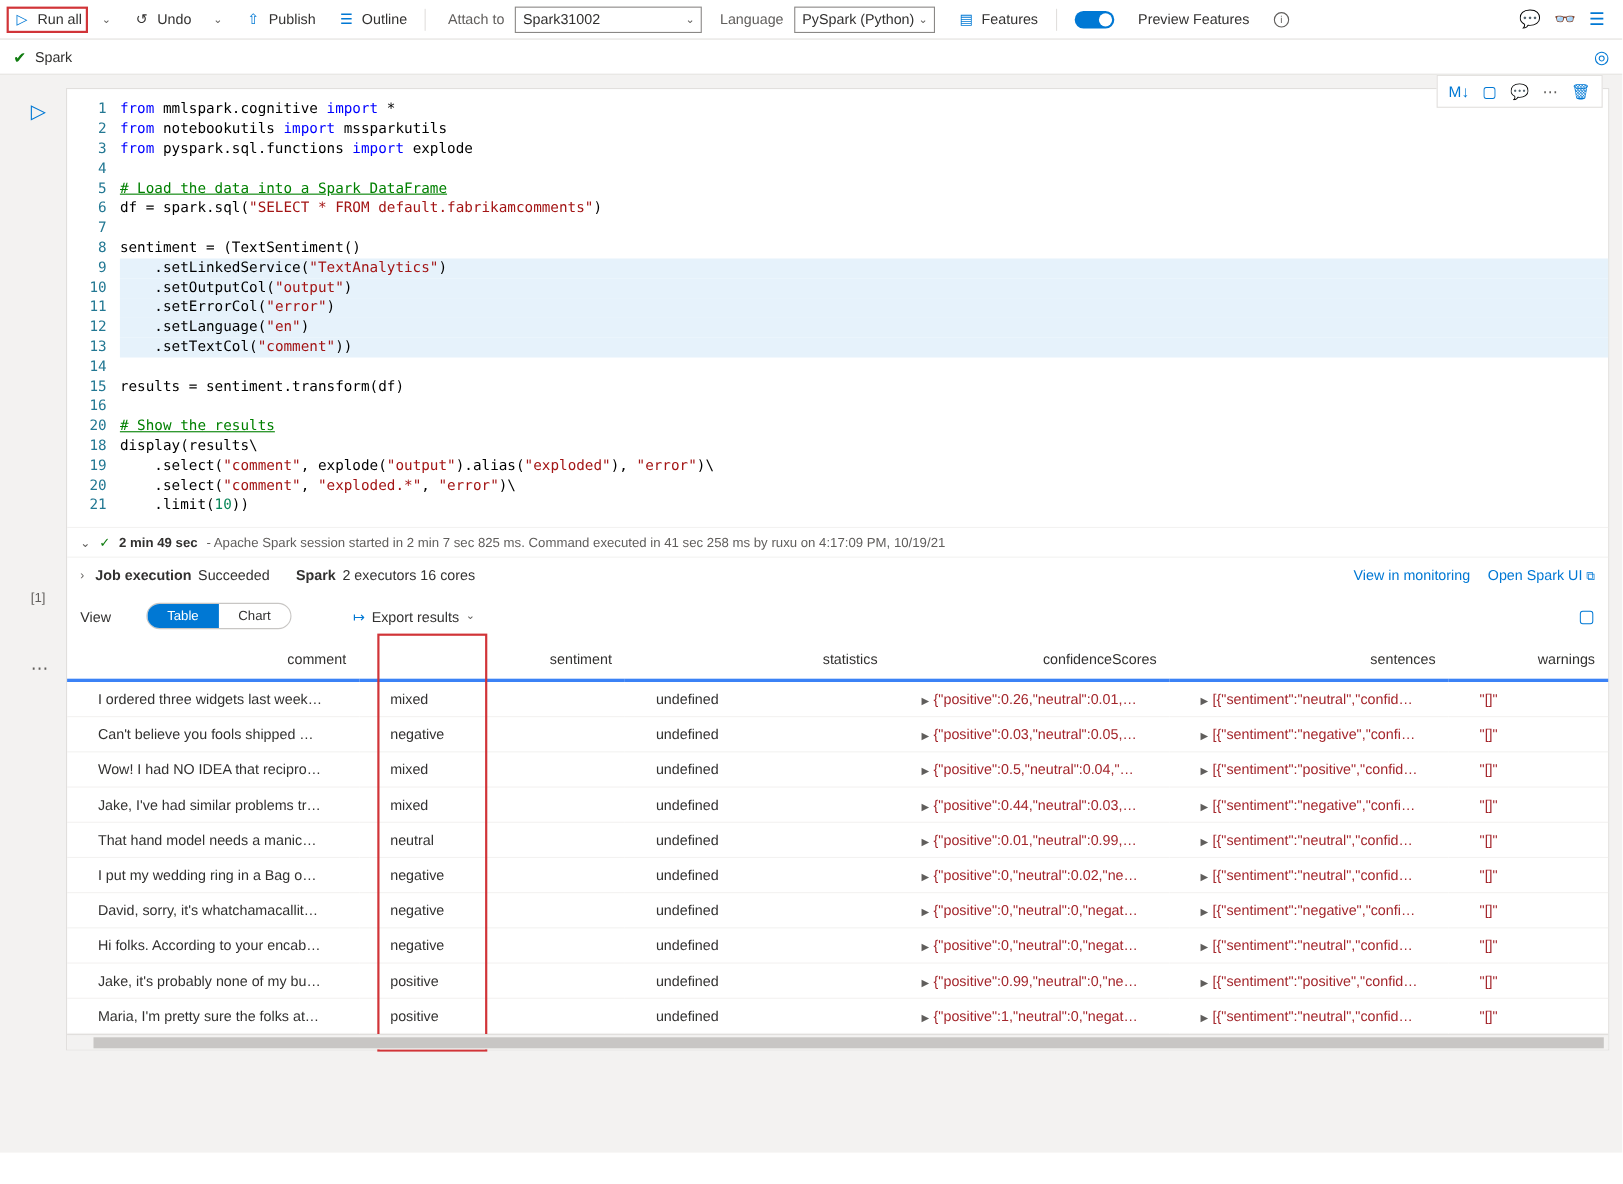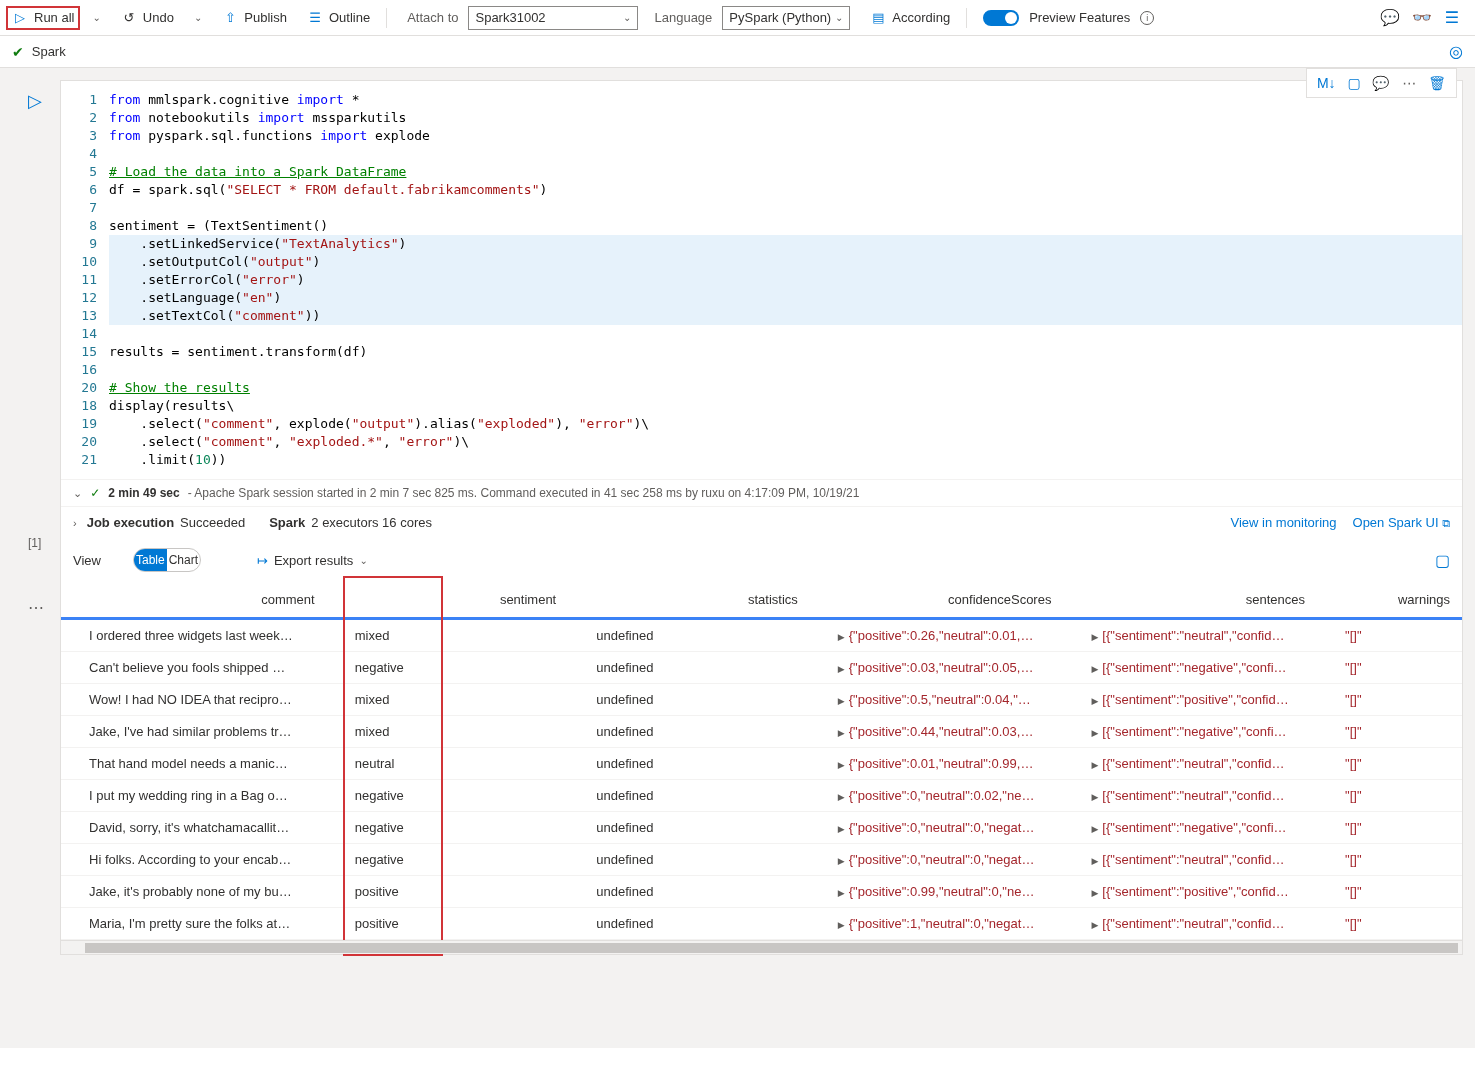--- a/index.html
+++ b/index.html
@@ -40,21 +40,21 @@
 .exec-status { display: flex; align-items: center; gap: 8px; padding: 6px 12px; font-size: 12px; color: #605e5c; border-top: 1px solid #f3f2f1; }
 .exec-status .chk { color: #107c10; }
 .exec-bold { color: #323130; font-weight: 600; }
 .job-row { display: flex; align-items: center; padding: 8px 12px; font-size: 13px; border-top: 1px solid #f3f2f1; gap: 6px; }
 .job-row .arrow { color: #605e5c; font-size: 11px; margin-right: 4px; }
 .job-right { margin-left: auto; display: flex; gap: 16px; }
 .link { color: #0078d4; cursor: pointer; }
 .ext-icon { font-size: 11px; }
 .view-row { display: flex; align-items: center; padding: 10px 12px; gap: 32px; }
 .pill-group { display: flex; border: 1px solid #c8c6c4; border-radius: 12px; overflow: hidden; height: 24px; }
-.pill { padding: 2px 2px; font-size: 12px; cursor: pointer; display: flex; align-items: center; }
+.pill { padding: 2px 18px; font-size: 12px; cursor: pointer; display: flex; align-items: center; }
 .pill.active { background: #0078d4; color: #fff; }
 .export-btn { display: flex; align-items: center; gap: 6px; color: #323130; cursor: pointer; margin-left: 24px; }
 .export-btn .arr { color: #0078d4; }
 .view-right { margin-left: auto; color: #0078d4; font-size: 16px; cursor: pointer; }
 .results-table { width: 100%; border-collapse: collapse; font-size: 13px; }
 .results-table th { text-align: right; padding: 10px 12px; font-weight: 400; color: #323130; border-bottom: 3px solid #3b82f6; }
 .results-table td { padding: 8px 28px; border-bottom: 1px solid #f3f2f1; color: #323130; white-space: nowrap; overflow: hidden; text-overflow: ellipsis; max-width: 0; }
 .results-table td.json { color: #a4262c; }
 .tri { color: #605e5c; font-size: 9px; margin-right: 4px; }
 .col-comment { width: 220px; }
@@ -99,24 +99,24 @@
     <span>Spark31002</span>
     <span class="chev">⌄</span>
   </div>
   <span class="label">Language</span>
   <div class="select-box" style="width:128px">
     <span>PySpark (Python)</span>
     <span class="chev">⌄</span>
   </div>
   <div class="tb-btn" style="margin-left:8px">
     <span class="tb-icon" style="color:#0078d4">▤</span>
-    <span>According</span>
+    <span>Features</span>
   </div>
   <div class="sep"></div>
-  <div class="tb-btn" style="gap:10px">
+  <div class="tb-btn" style="gap:22px">
     <span class="toggle"></span>
     <span>Preview Features</span>
     <span class="info-circle">i</span>
   </div>
   <div class="right-icons">
     <span class="ic">💬</span>
     <span class="ic">👓</span>
     <span class="ic">☰</span>
   </div>
 </div>

